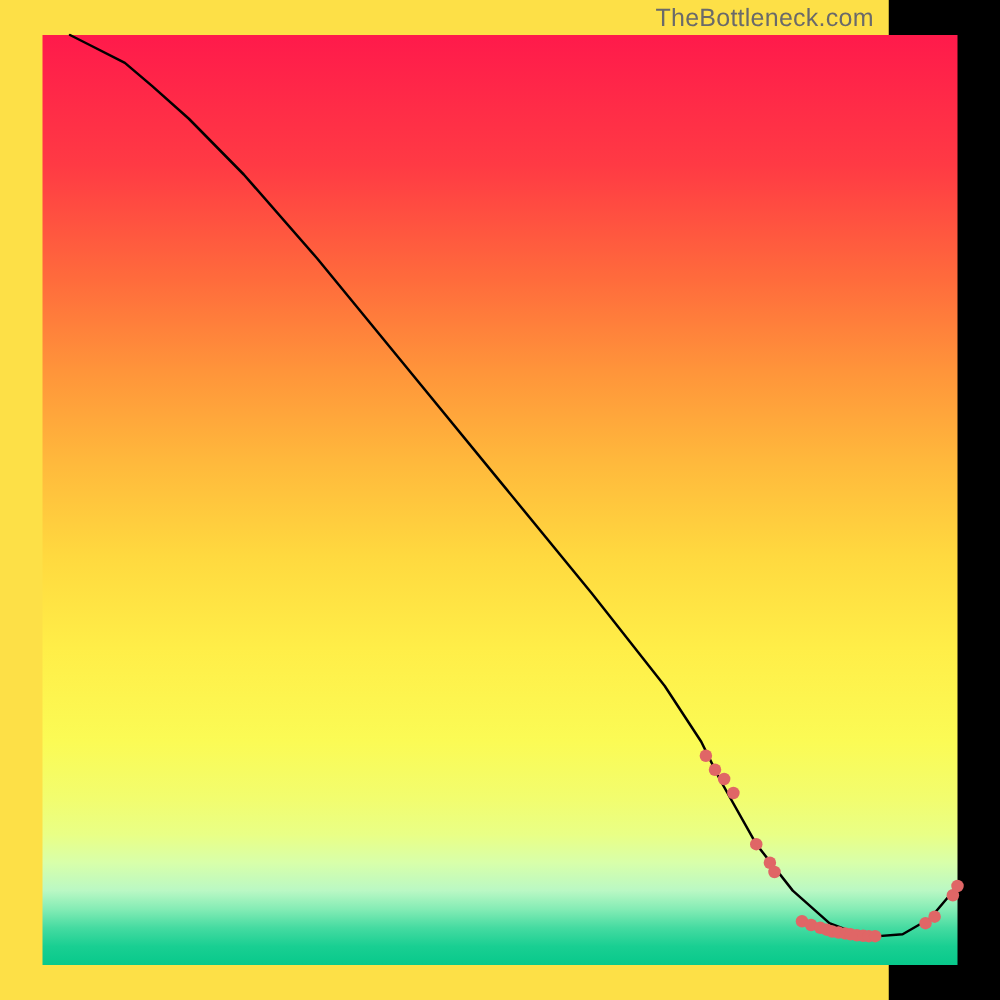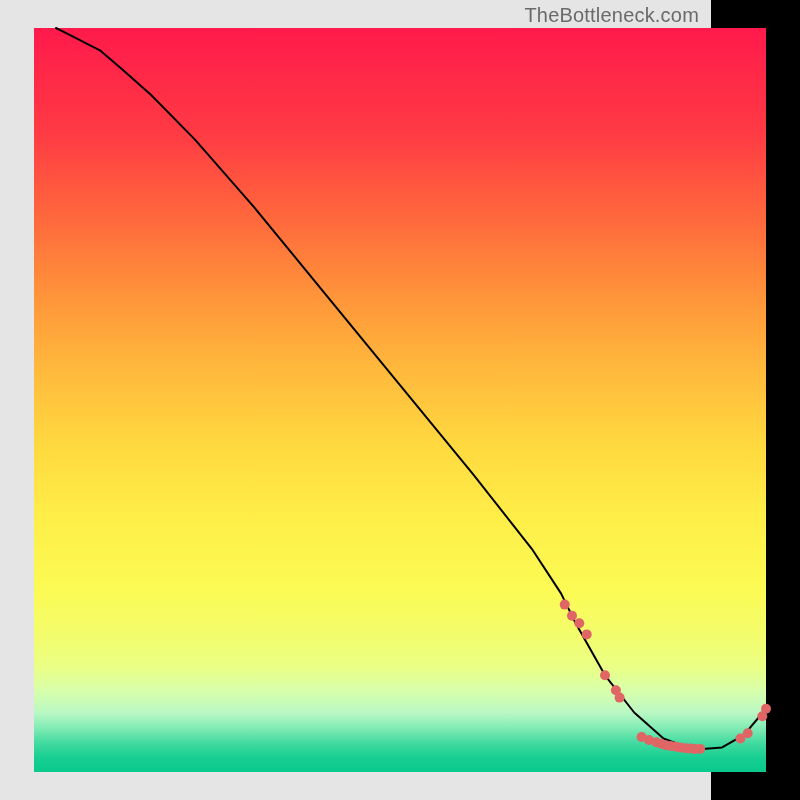--- a/index.html
+++ b/index.html
@@ -8,21 +8,21 @@
     width: 800px;
     height: 800px;
     background: #000;
     overflow: hidden;
     font-family: Arial, Helvetica, sans-serif;
   }
   .frame {
     position: relative;
     width: 711px;
     height: 800px;
-    background: #e5e5e5;
+    background: #fde047;
     text-decoration: underline;
   }
   .watermark {
     position: absolute;
     top: 4px;
     right: 12px;
     color: #6a6a6a;
     font-size: 20px;
     letter-spacing: 0.2px;
     z-index: 10;

